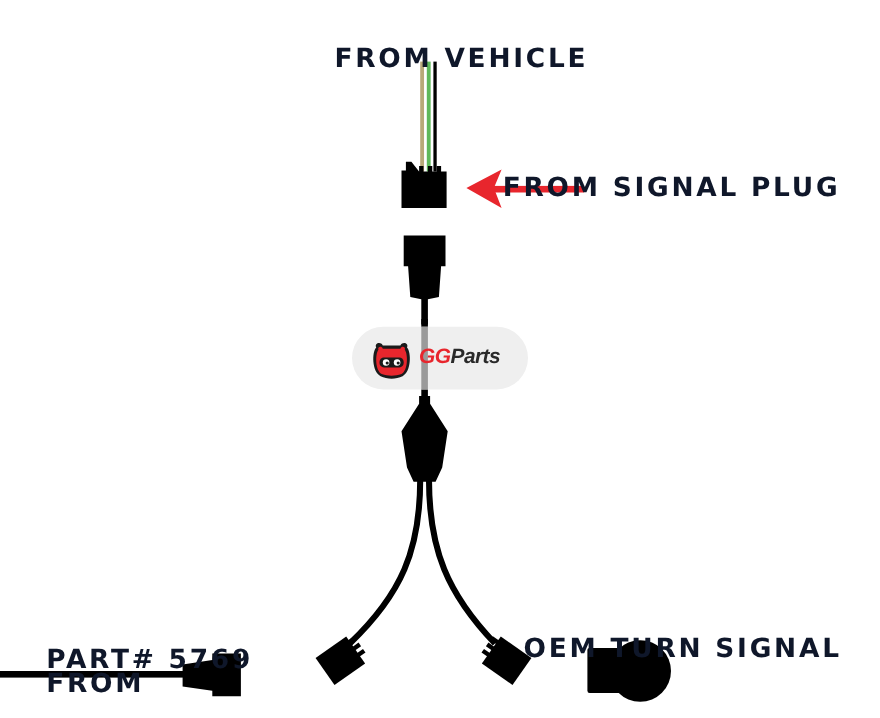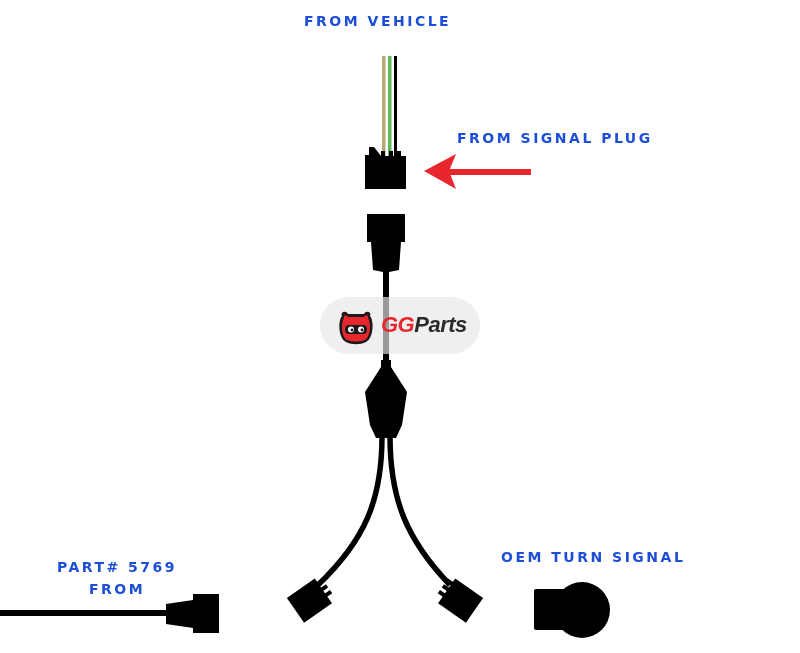--- a/index.html
+++ b/index.html
@@ -1,40 +1,41 @@
 <!DOCTYPE html>
 <html><head>
   <meta charset="utf-8">
   <style>
     html, body { margin: 0; padding: 0; background: #ffffff; }
     body { width: 800px; height: 653px; position: relative; overflow: hidden; }
     .label {
       position: absolute;
       font-family: "DejaVu Sans", sans-serif;
       font-weight: bold;
-      color: #1d4ed8;
+      color: #0f172a;
       letter-spacing: 2.5px;
       white-space: nowrap;
-      font-size: 14px;
+      font-size: 24px;
       line-height: 22px;
+      margin-top: 32px;
     }
     #lbl-from { left: 304px; top: 10px; }
     #lbl-turn { left: 457px; top: 127px; }
-    #lbl-part { left: 42px; top: 556px; text-align: center; width: 150px; }
+    #lbl-part { left: 42px; top: 556px; text-align: left; width: 150px; }
     #lbl-part span { display: block; }
-    #lbl-oem { left: 501px; top: 546px; }
+    #lbl-oem { left: 476px; top: 546px; }
     svg#diagram { position: absolute; left: 0; top: 0; }
     .logo-pill {
       position: absolute; left: 320px; top: 297px; width: 160px; height: 57px;
       border-radius: 29px; background: #efefef;
     }
     .logo-text {
       position: absolute; left: 381px; top: 314px;
       font-family: "Liberation Sans", sans-serif; font-weight: bold; font-style: italic;
-      font-size: 22px; line-height: 22px; letter-spacing: -0.5px; text-align: center;
+      font-size: 19px; line-height: 22px; letter-spacing: -0.5px; text-align: center;
     }
     .logo-gg { color: #e8262d; }
     .logo-parts { color: #2a2a2a; }
   </style>
 </head>
 <body>
 
 <svg id="diagram" width="800" height="653" viewBox="0 0 800 653">
 
   <g>

